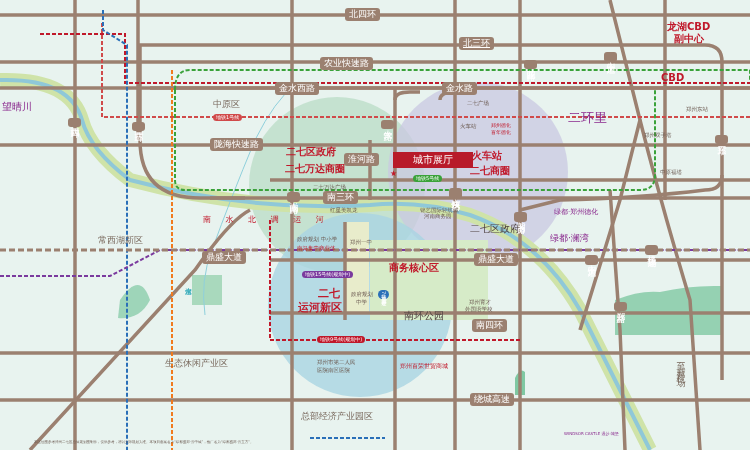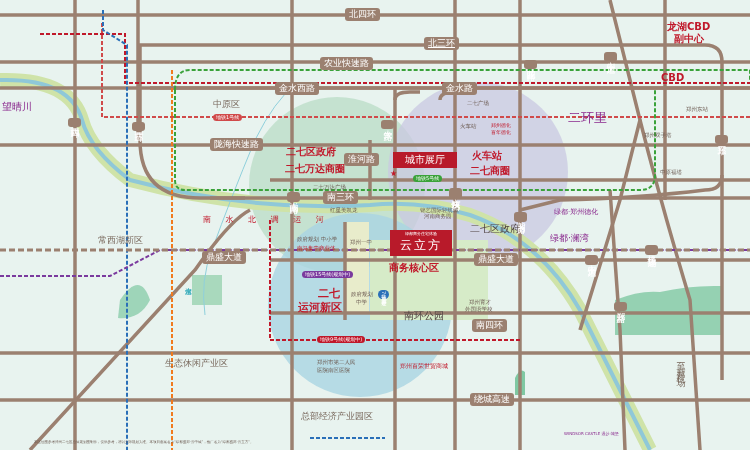--- a/index.html
+++ b/index.html
@@ -78,21 +78,21 @@
       <path d="M103,10 L103,30 L127,45 L127,450" stroke="#2a6fb8"></path>
       <path d="M172,70 L172,450" stroke="#f07a1e"></path>
       <path d="M0,276 L110,276 L160,250 L750,250" stroke="#7a3a9e"></path>
       <path d="M270,220 L270,340 L520,340" stroke="#c0182a"></path>
       <path d="M0,250 L750,250" stroke="#9b8070" stroke-dasharray="6 3" stroke-width="3"></path>
       <path d="M310,438 L385,438" stroke="#2a6fb8"></path>
     </g>
   </svg>
 
   <div class="road-tag" style="left:345px;top:8px;">北四环</div>
-  <div class="road-tag" style="left:424px;top:37px;text-decoration:underline;">北三环</div>
+  <div class="road-tag" style="left:459px;top:37px;text-decoration:underline;">北三环</div>
   <div class="road-tag v" style="left:68px;top:118px;">西四环</div>
   <div class="road-tag v" style="left:132px;top:122px;">西三环</div>
   <div class="road-tag v" style="left:715px;top:135px;">东三环</div>
   <div class="road-tag" style="left:323px;top:191px;">南三环</div>
   <div class="road-tag" style="left:472px;top:319px;">南四环</div>
 
   <div class="road-tag" style="left:320px;top:57px;">农业快速路</div>
   <div class="road-tag" style="left:275px;top:82px;">金水西路</div>
   <div class="road-tag" style="left:442px;top:82px;">金水路</div>
   <div class="road-tag" style="left:210px;top:138px;">陇海快速路</div>
@@ -149,26 +149,22 @@
   <div class="lbl red-big" style="left:661px;top:73px;">CBD</div>
   <div class="lbl red-big" style="left:667px;top:22px;">龙湖CBD</div>
   <div class="lbl red-big" style="left:674px;top:34px;">副中心</div>
   <div class="lbl purple" style="left:568px;top:111px;font-size:13px;">二环里</div>
   <div class="lbl purple" style="left:554px;top:209px;font-size:7px;">绿都·郑州德化</div>
   <div class="lbl purple" style="left:550px;top:234px;font-size:9px;">绿都·澜湾</div>
   <div class="lbl" style="left:175px;top:216px;font-size:8px;color:#c0182a;letter-spacing:6px;margin-left:28px;">南 水 北 调 运 河</div>
   <div class="lbl" style="left:184px;top:282px;font-size:7px;color:#2aa7b8;writing-mode:vertical-rl;">金水河</div>
   <div class="lbl" style="left:676px;top:355px;font-size:9px;color:#7a6a5e;writing-mode:vertical-rl;letter-spacing:4px;">至新郑机场</div>
 
-  <div class="lbl" style="left:390px;top:230px;width:62px;height:26px;background:#b81a2a;color:#fff;">
-    <div style="font-size:4px;text-align:center;margin-top:2px;">绿都商务住宅体验</div>
-    <div style="font-size:12px;text-align:center;margin-top:3px;letter-spacing:2px;">云立方</div>
-  </div>
 
-  <div class="lbl" style="left:393px;top:152px;background:#b81a2a;color:#fff;font-size:10px;padding:3px 12px;">城市展厅</div>
+  <div class="lbl" style="left:393px;top:152px;background:#b81a2a;color:#fff;font-size:10px;padding:3px 20px;">城市展厅</div>
   <div class="lbl" style="left:390px;top:170px;color:#c0182a;font-size:8px;">★</div>
 
   <div class="metro-tag" style="left:413px;top:175px;background:#3aa23a;">地铁5号线</div>
   <div class="metro-tag" style="left:213px;top:114px;background:#d04a4a;">地铁1号线</div>
   <div class="metro-tag" style="left:302px;top:271px;background:#7a3a9e;">地铁15号线(规划中)</div>
   <div class="metro-tag" style="left:378px;top:290px;background:#2a6fb8;writing-mode:vertical-rl;">地铁7号线(在建中)</div>
   <div class="metro-tag" style="left:317px;top:336px;background:#c0182a;">地铁9号线(规划中)</div>
 
   <div class="lbl" style="left:34px;top:441px;font-size:3.5px;color:#6c5b52;">本区位图参考郑州二七区总体规划图制作，仅供参考，请以实际规划为准。本项目备案名为“绿都盛邦·云中城”，推广名为“绿都盛邦·云立方”。</div>
   <div class="lbl purple" style="left:564px;top:432px;font-size:4px;">WINDSOR CASTLE 温莎·城堡</div>

